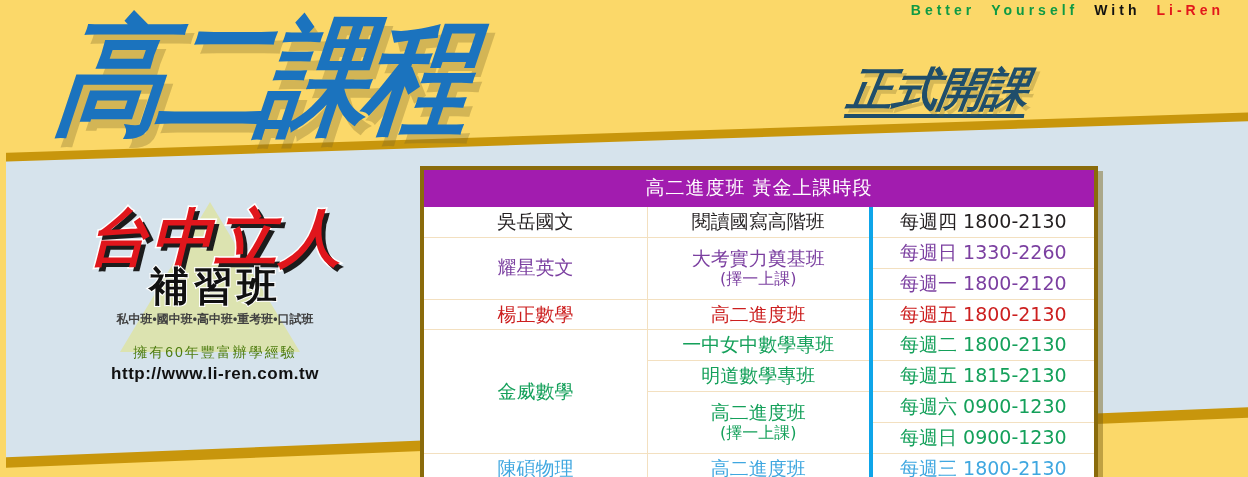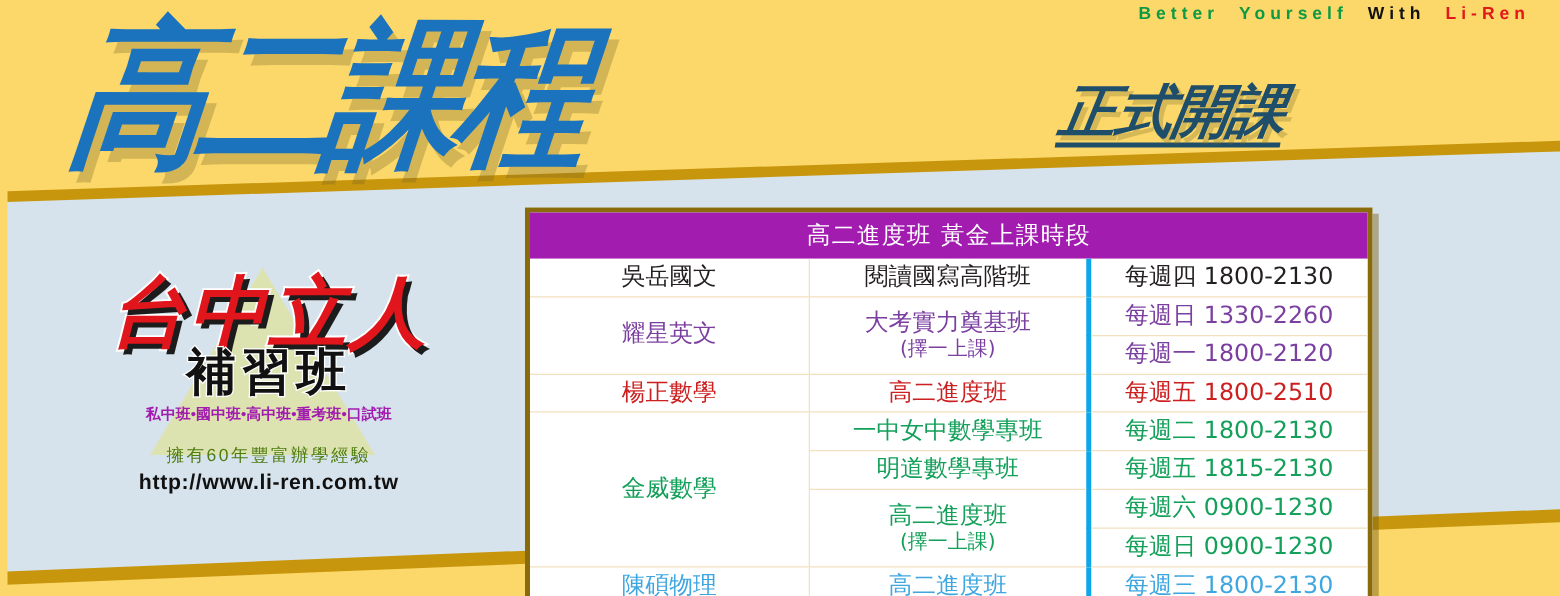--- a/index.html
+++ b/index.html
@@ -65,21 +65,21 @@
     text-shadow:4px 4px 0 rgba(120,100,40,.28);
     transform:skewX(-9deg);
     transform-origin:left top;
     white-space:nowrap;
     border-bottom:4px solid #1F4E6B;
     padding-bottom:2px;
   }
 
   
   .logo{
-    position:absolute;left:50px;top:212px;width:330px;height:220px;
+    position:absolute;left:50px;top:200px;width:330px;height:220px;
     text-align:center;
   }
   .logo-arch{
     position:absolute;left:70px;top:2px;width:0;height:0;
     border-left:90px solid transparent;
     border-right:90px solid transparent;
     border-bottom:150px solid #DCE3B0;
   }
   .logo-name{
     position:relative;
@@ -98,21 +98,21 @@
     font-family:"DejaVu Sans","Liberation Sans",sans-serif;
     font-size:40px;line-height:1.05;font-weight:bold;
     color:#111111;
     letter-spacing:4px;
     -webkit-text-stroke:2px #FFFFFF;
     paint-order:stroke fill;
     margin-top:-4px;
   }
   .logo-cats{
     position:relative;
-    font-size:12px;font-weight:bold;color:#a21caf;letter-spacing:0px;
+    font-size:12px;font-weight:bold;color:#404040;letter-spacing:0px;
     margin-top:4px;white-space:nowrap;
   }
   .logo-exp{
     position:relative;margin-top:16px;
     font-size:14px;font-weight:normal;color:#4d7c0f;letter-spacing:2px;
   }
   .logo-url{
     position:relative;margin-top:2px;
     font-size:17px;font-weight:bold;color:#111;letter-spacing:0.5px;
   }
@@ -194,21 +194,21 @@
             <td class="teacher c-purple" rowspan="2">耀星英文</td>
             <td class="course c-purple" rowspan="2"><span>大考實力奠基班</span><span class="sub">(擇一上課)</span></td>
             <td class="time c-purple">每週日 1330-2260</td>
           </tr>
           <tr>
             <td class="time c-purple">每週一 1800-2120</td>
           </tr>
           <tr>
             <td class="teacher c-red" rowspan="1">楊正數學</td>
             <td class="course c-red" rowspan="1"><span>高二進度班</span></td>
-            <td class="time c-red">每週五 1800-2510</td>
+            <td class="time c-red">每週五 1800-2130</td>
           </tr>
           <tr>
             <td class="teacher c-green" rowspan="4">金威數學</td>
             <td class="course c-green" rowspan="1"><span>一中女中數學專班</span></td>
             <td class="time c-green">每週二 1800-2130</td>
           </tr>
           <tr>
             <td class="course c-green" rowspan="1"><span>明道數學專班</span></td>
             <td class="time c-green">每週五 1815-2130</td>
           </tr>

